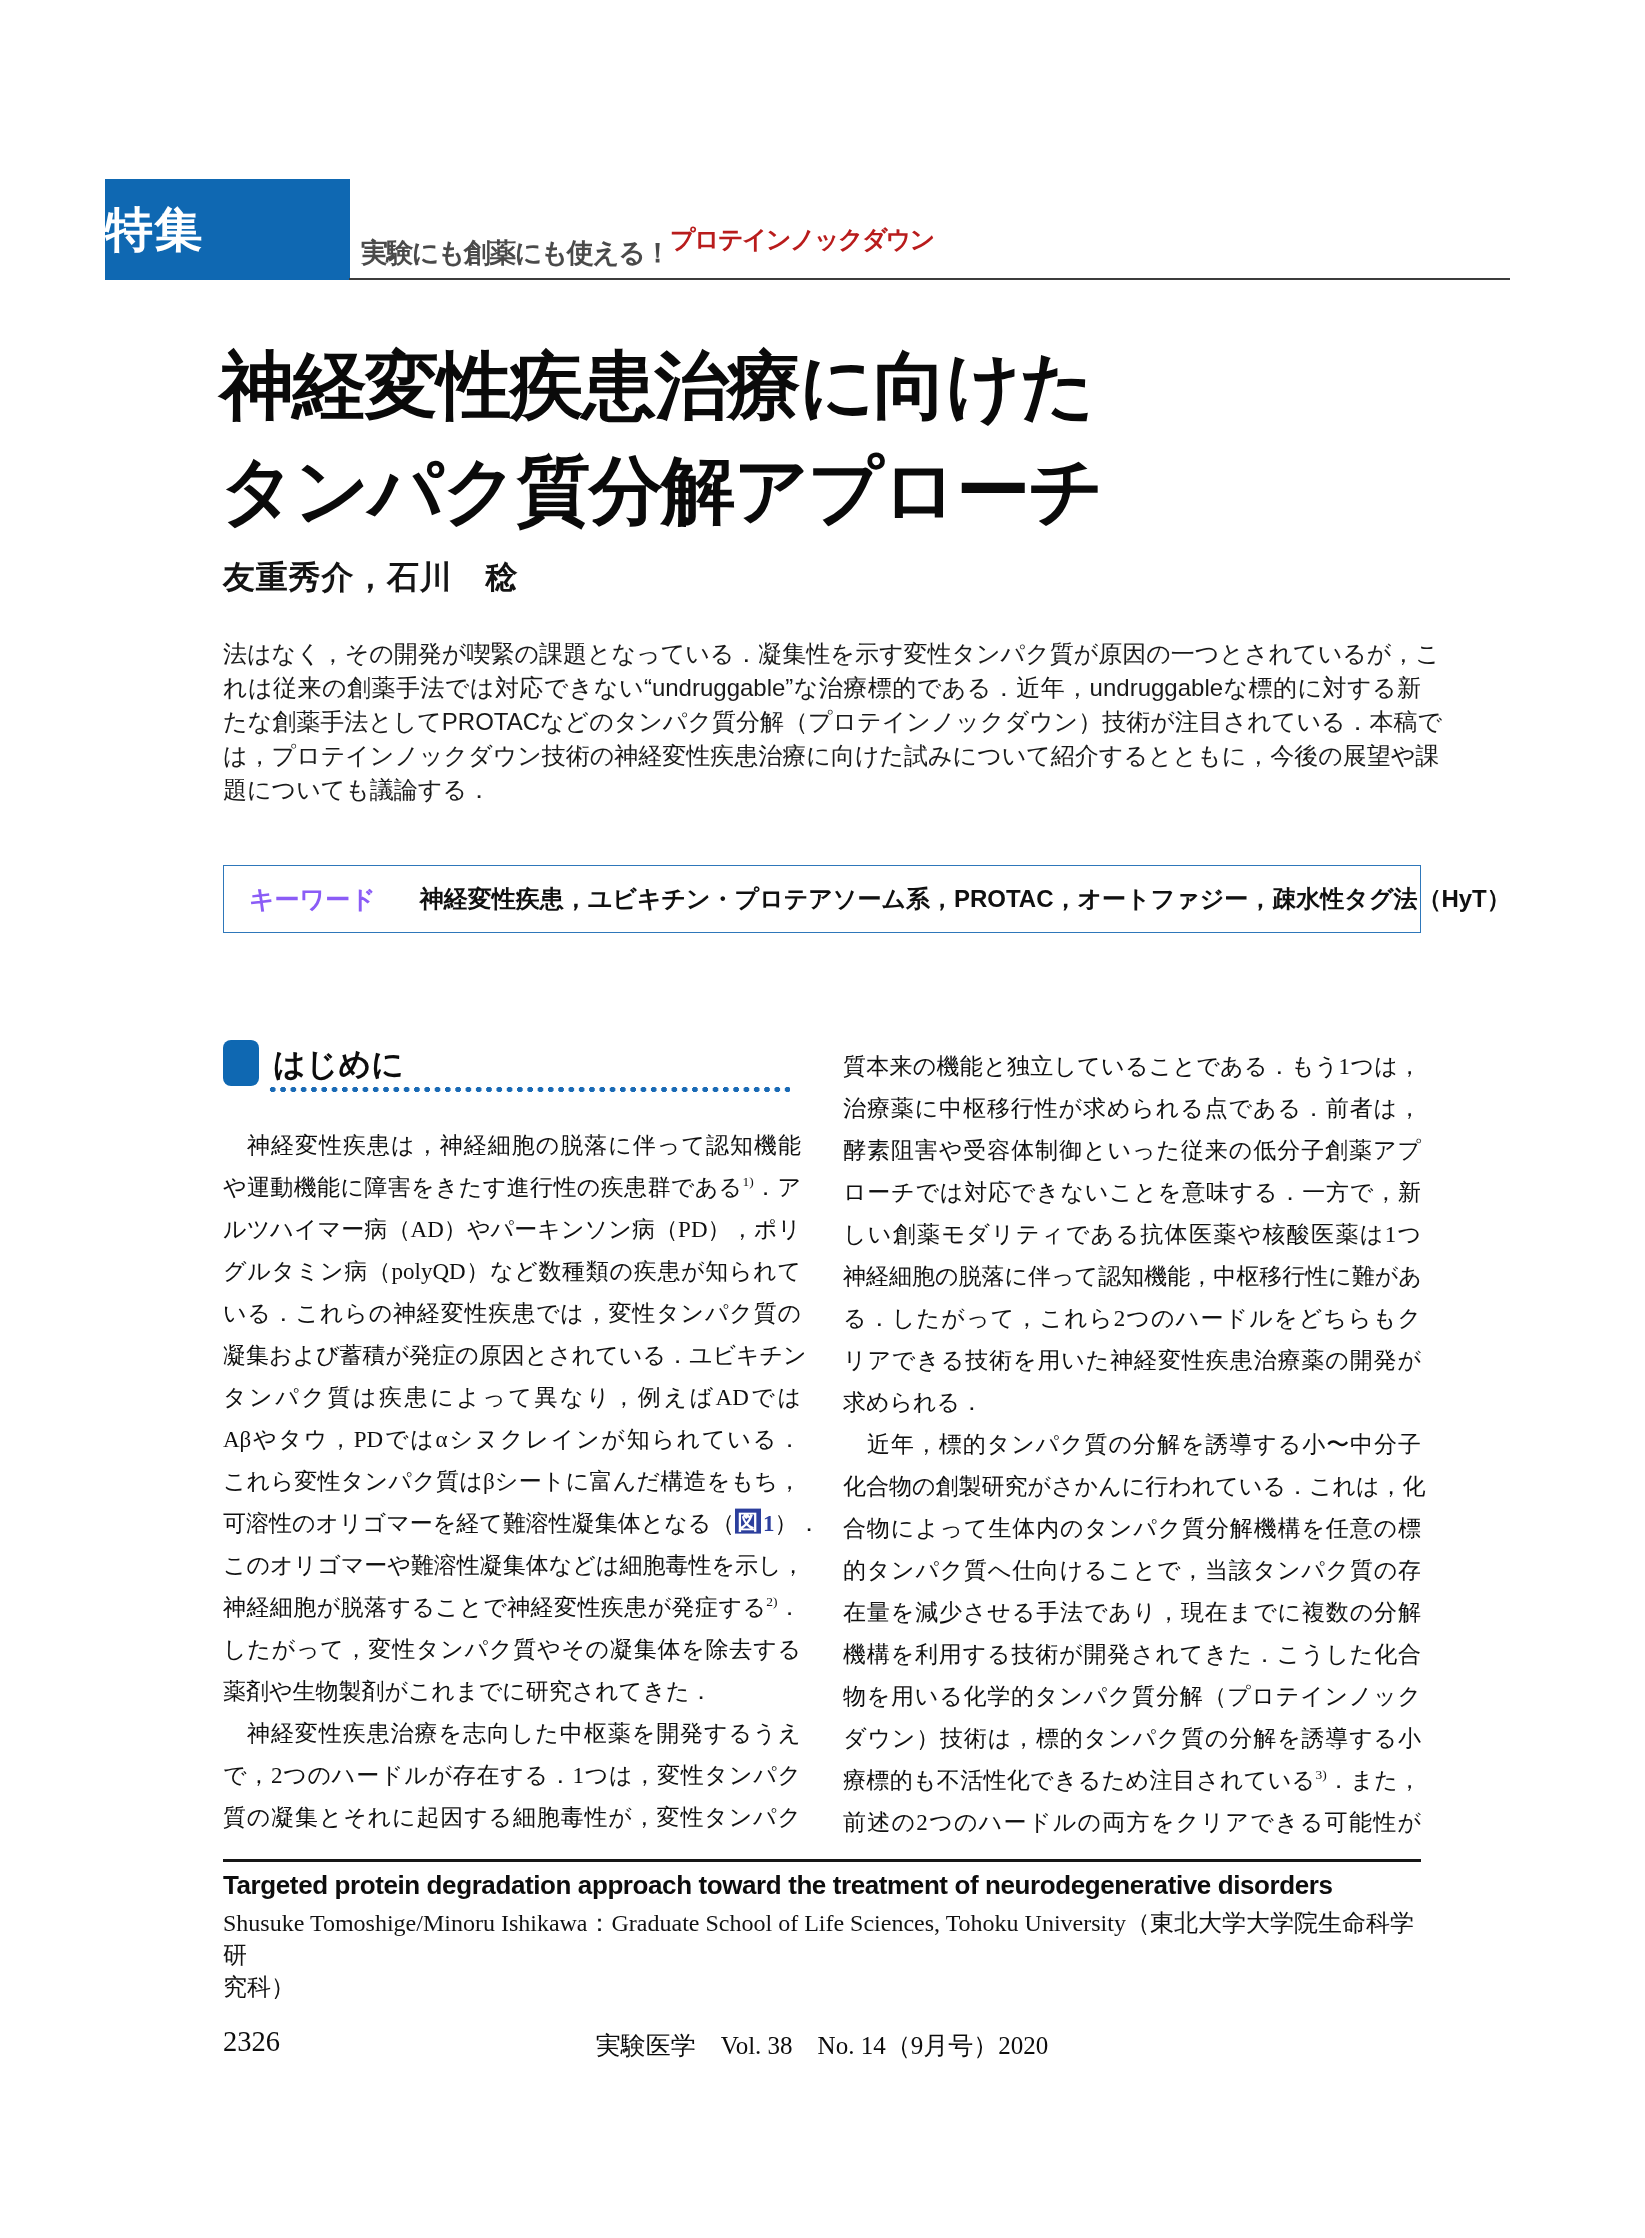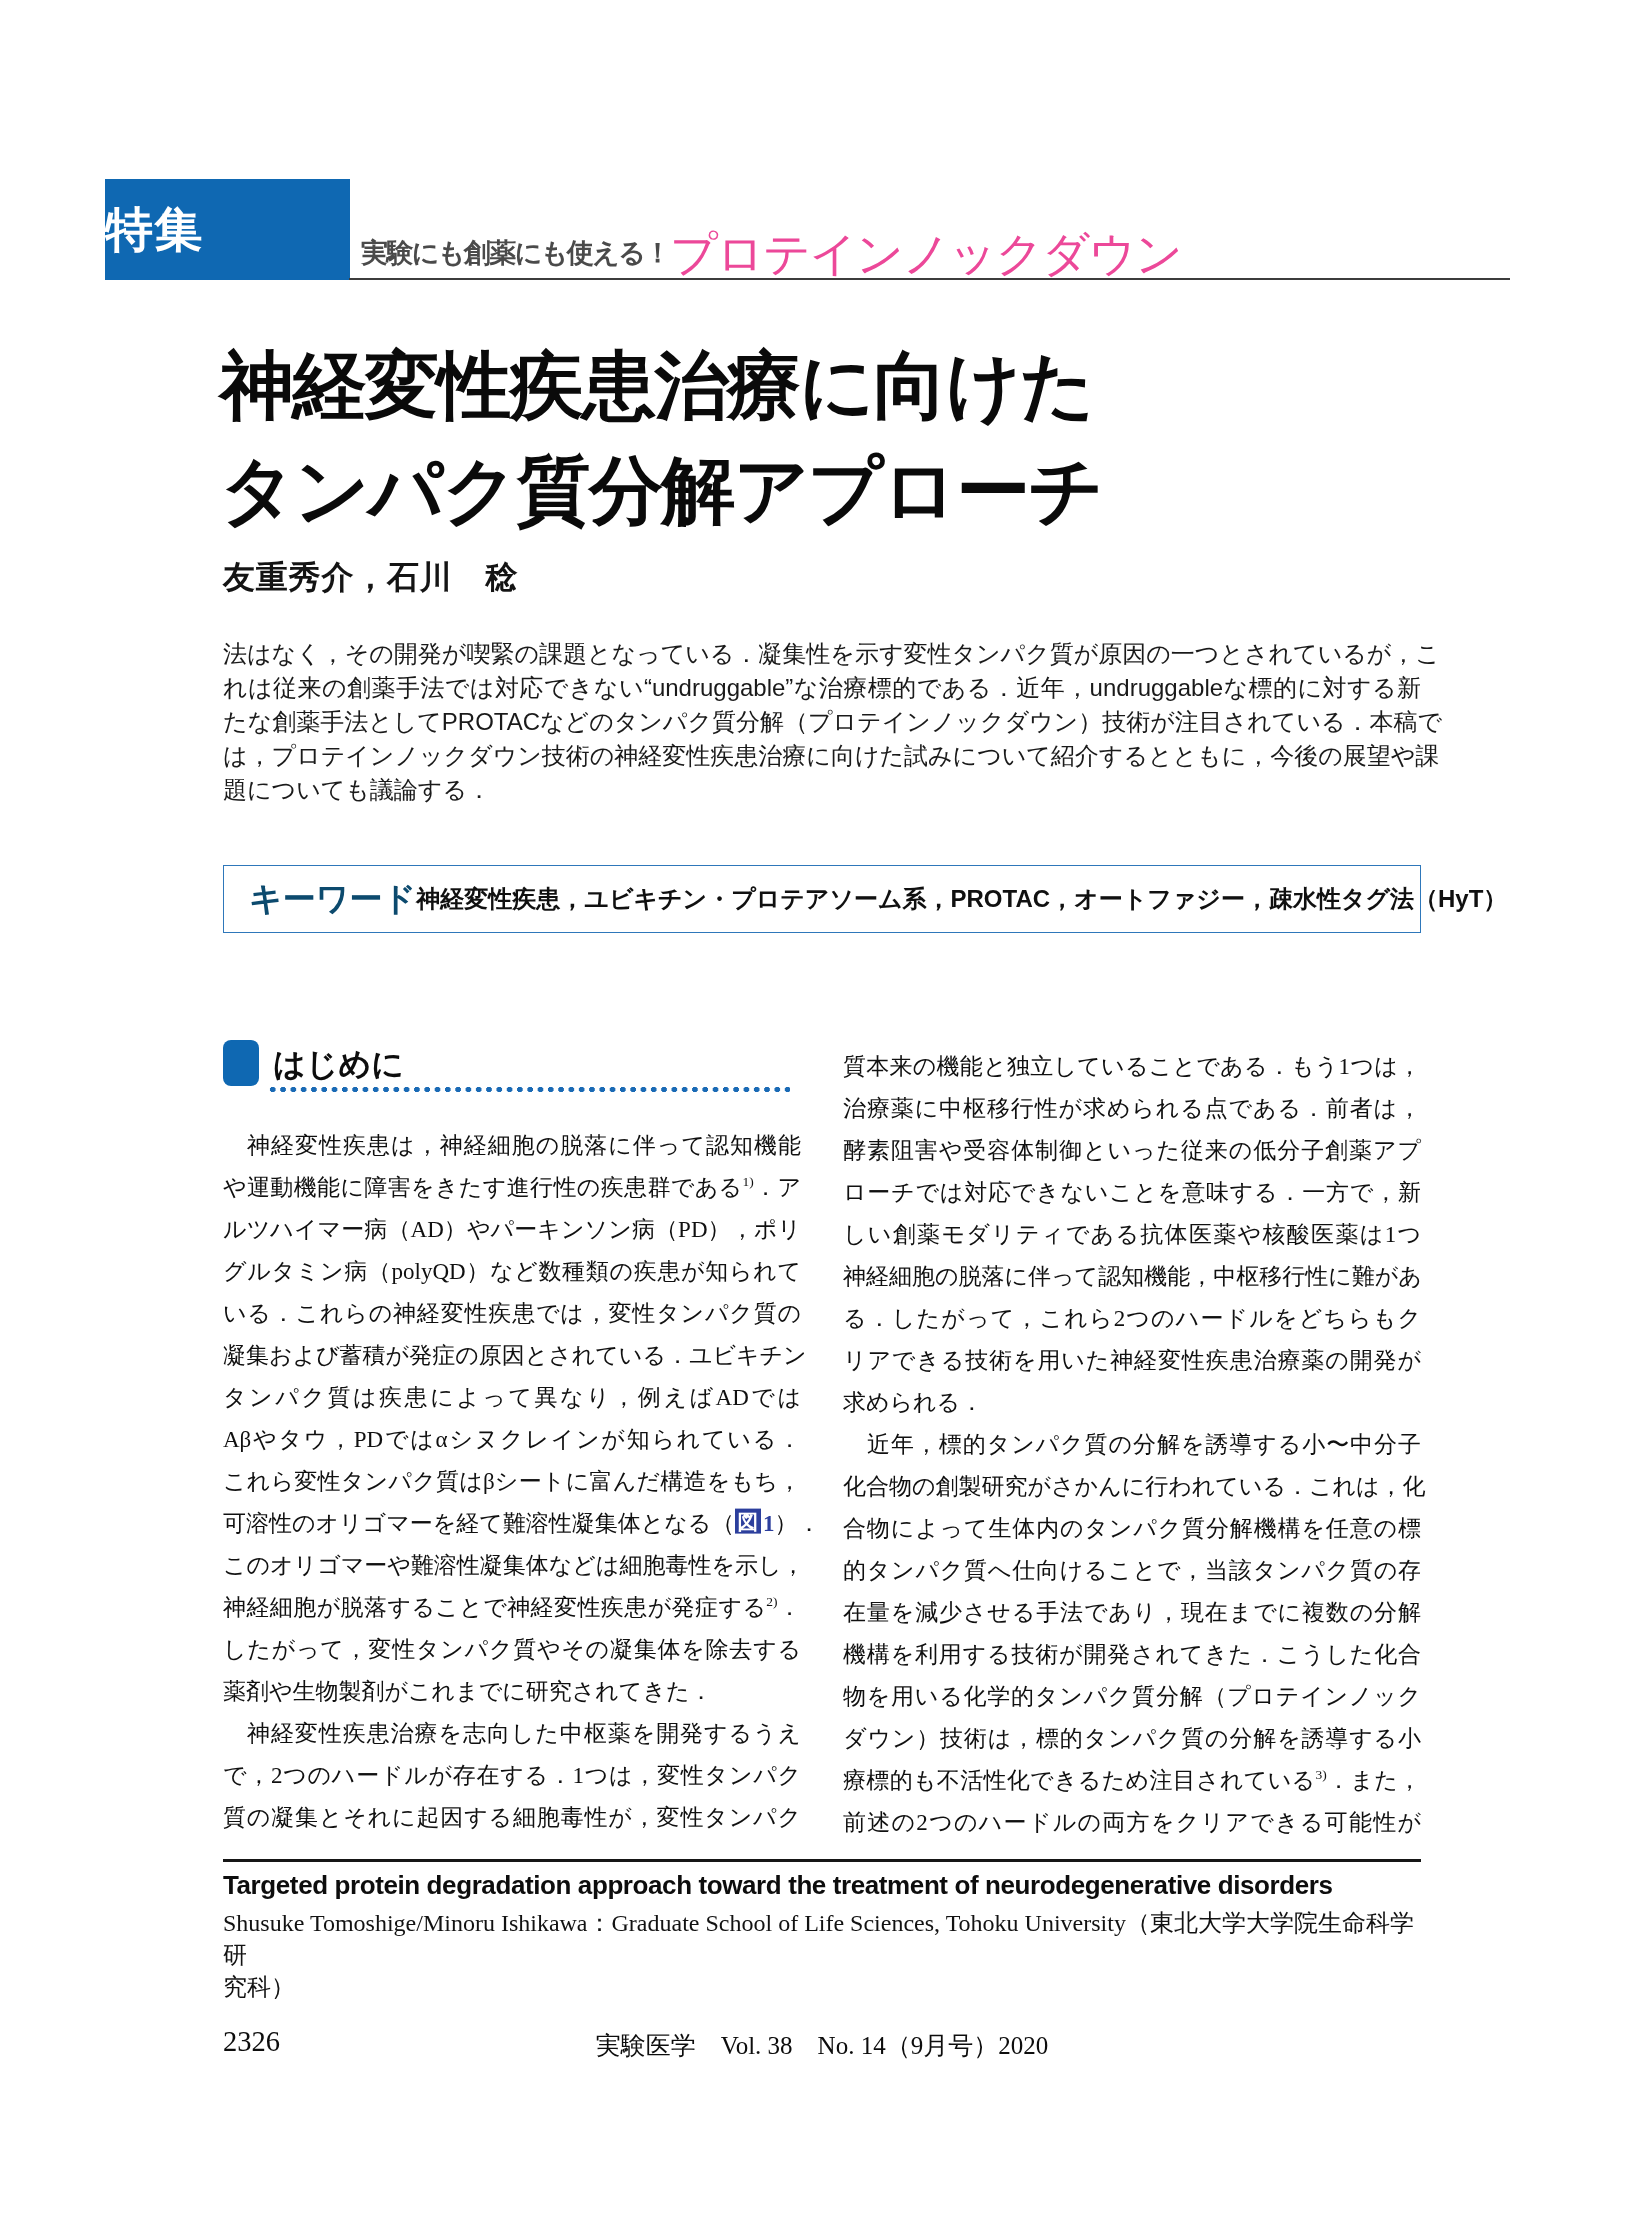--- a/index.html
+++ b/index.html
@@ -10,41 +10,41 @@
   .abs{position:absolute;}
 
   
   .feature-box{
     left:105px;top:179px;width:245px;height:101px;background:#0f68b2;
     display:flex;align-items:center;justify-content:flex-start;
     padding-right:19px;box-sizing:border-box;
   }
   .feature-box span{color:#fff;font-size:48px;font-weight:800;letter-spacing:1.6px;}
   .series-prefix{left:361px;top:235px;font-size:27px;font-weight:700;color:#4a4a4a;letter-spacing:-1.6px;}
-  .series-title{left:670px;top:223px;font-size:47px;font-weight:400;color:#ec4899;letter-spacing:-1.6px;}
+  .series-title{left:670px;top:223px;font-size:25px;font-weight:700;color:#b91c1c;letter-spacing:-1.6px;}
   .header-rule{left:349px;top:278px;width:1161px;height:1.6px;background:#3c3c3c;}
 
   
   .doc-title{left:220px;top:333px;font-size:74px;font-weight:800;line-height:105px;color:#0a0a0a;letter-spacing:-1.6px;}
   .authors{left:223px;top:556px;font-size:32px;font-weight:600;color:#141414;letter-spacing:0.8px;}
 
   
   .abstract{left:223px;top:637px;width:1198px;}
   .abstract .al{
     font-size:24px;font-weight:500;color:#1a1a1a;line-height:34px;height:34px;
     text-align:justify;text-align-last:justify;white-space:nowrap;
   }
   .abstract .al.end{text-align-last:left;}
 
   
   .kw-box{
     left:223px;top:865px;width:1198px;height:68px;border:1.6px solid #2e77ba;background:#fff;
     box-sizing:border-box;display:flex;align-items:center;padding:0 25px;
   }
-  .kw-label{color:#0c4a6e;font-size:33px;font-weight:800;flex:none;}
+  .kw-label{color:#8b5cf6;font-size:25px;font-weight:800;margin-right:44px;flex:none;}
   .kw-text{font-size:24px;font-weight:700;color:#101010;white-space:nowrap;}
 
   
   .sec-square{left:223px;top:1040px;width:36px;height:46px;background:#0f68b2;border-radius:8px;}
   .sec-title{left:273px;top:1043px;font-size:32px;font-weight:800;color:#0d0d0d;}
   .sec-dots{
     left:269px;top:1086px;width:521px;height:7.1px;
     background:radial-gradient(circle 2.8px at 3.6px 3.6px,#1a6ab5 97%,transparent) repeat-x;
     background-size:10.3px 7.1px;
   }

